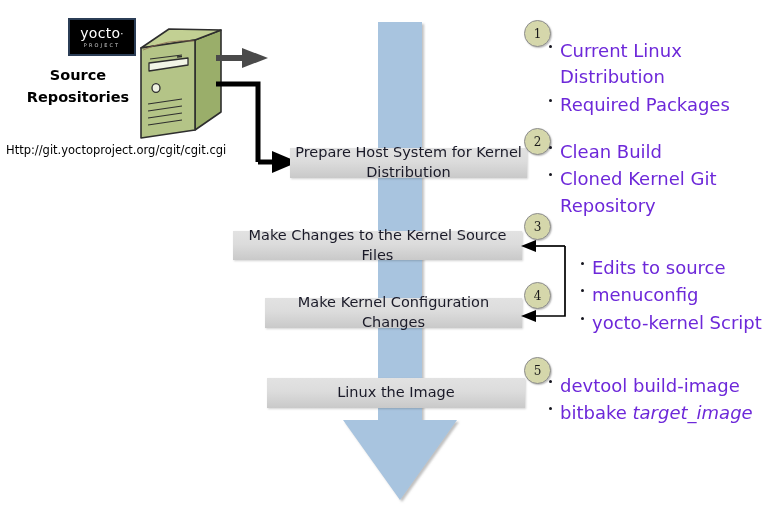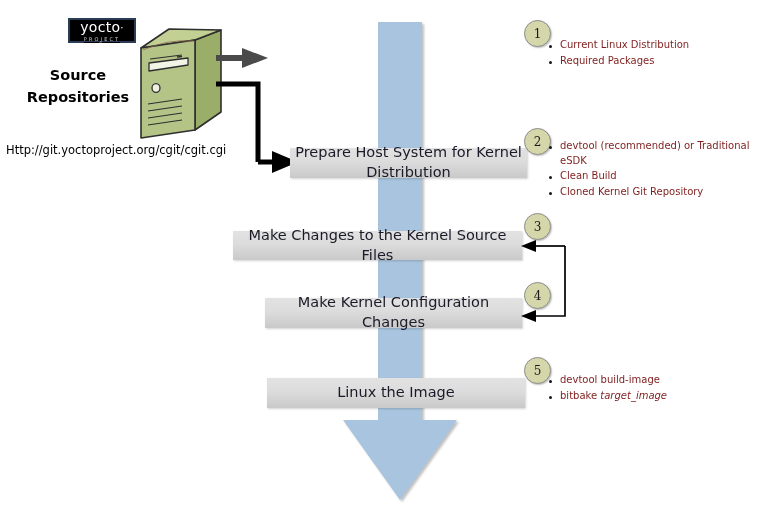--- a/index.html
+++ b/index.html
@@ -9,21 +9,21 @@
     font-family:"DejaVu Sans","Liberation Sans",sans-serif;
     overflow:hidden;
   }
   #stage{position:relative;width:769px;height:517px;}
 
   
   .flow-arrow{position:absolute;left:330px;top:22px;width:140px;height:482px;}
 
   
   .logo-box{
-    position:absolute;left:68px;top:18px;width:68px;height:25px;
+    position:absolute;left:68px;top:18px;width:68px;height:38px;
     background:#000000;border:2px solid #2b3d56;box-sizing:border-box;
     display:flex;flex-direction:column;align-items:center;justify-content:center;text-decoration:underline;
   }
   .logo-word{
     color:#ffffff;font-size:14px;letter-spacing:.3px;line-height:1;
     font-family:"DejaVu Sans","Liberation Sans",sans-serif;
   }
   .logo-word .dot{font-size:10px;vertical-align:middle;}
   .logo-sub{
     color:#cfcfcf;font-size:5px;letter-spacing:2.1px;line-height:1;margin-top:3px;
@@ -66,21 +66,21 @@
     box-shadow:1px 1px 1.5px rgba(0,0,0,.25);
     font-family:"DejaVu Serif","Liberation Serif",serif;
   }
   #badge1{left:524px;top:20px;}
   #badge2{left:524px;top:128px;}
   #badge3{left:524px;top:213px;}
   #badge4{left:524px;top:282px;}
   #badge5{left:524px;top:357px;}
 
   
-  .notes{position:absolute;font-size:10px;color:#7f1d1d;line-height:1.46;}
+  .notes{position:absolute;font-size:18px;color:#6d28d9;line-height:1.46;}
   .notes ul{margin:0;padding:0;list-style:none;}
   .notes li{position:relative;padding-left:12px;margin:0 0 1px 0;}
   .notes li:before{
     content:"";position:absolute;left:1px;top:7px;
     width:3px;height:3px;border-radius:50%;background:#15151f;
   }
   #notes1{left:548px;top:38px;width:215px;}
   #notes2{left:548px;top:139px;width:218px;}
   #notes34{left:580px;top:255px;width:185px;}
   #notes5{left:548px;top:373px;width:215px;}
@@ -187,26 +187,32 @@
 
   <div class="notes" id="notes1">
     <ul>
       <li>Current Linux Distribution</li>
       <li>Required Packages</li>
     </ul>
   </div>
 
   <div class="notes" id="notes2">
     <ul>
-      <li>devtool (recommended) or Traditional eSDK</li>
       <li>Clean Build</li>
       <li>Cloned Kernel Git Repository</li>
     </ul>
   </div>
 
+  <div class="notes" id="notes34">
+    <ul>
+      <li>Edits to source</li>
+      <li>menuconfig</li>
+      <li>yocto-kernel Script</li>
+    </ul>
+  </div>
 
   <div class="notes" id="notes5">
     <ul>
       <li>devtool build-image</li>
       <li><span>bitbake </span><span class="ital">target_image</span></li>
     </ul>
   </div>
 
   <svg class="bracket" viewBox="0 0 60 90" xmlns="http://www.w3.org/2000/svg">
     <path d="M49 10 V80 H18" stroke="#000000" stroke-width="1.7" fill="none"></path>

